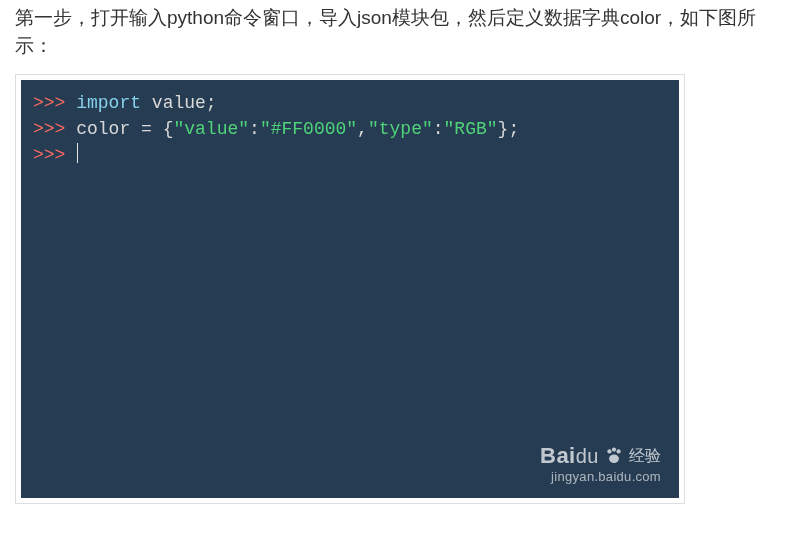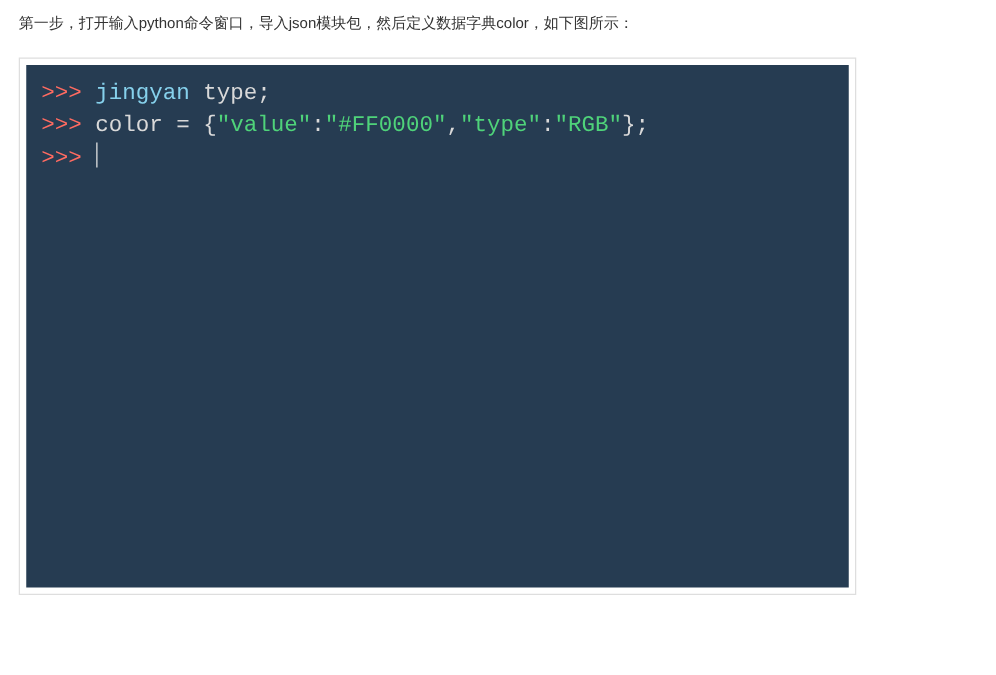--- a/index.html
+++ b/index.html
@@ -10,21 +10,21 @@
     background: #ffffff;
     font-family: "Microsoft YaHei", "PingFang SC", Arial, sans-serif;
     color: #333333;
     overflow: hidden;
   }
   .container {
     padding: 4px 15px 0 15px;
     box-sizing: border-box;
   }
   .instruction {
-    font-size: 12px;
+    font-size: 19px;
     line-height: 28px;
     color: #333333;
     margin-bottom: 14px;
   }
   .code-frame {
     width: 670px;
     height: 430px;
     border: 1px solid #dedede;
     box-sizing: border-box;
     padding: 5px;
@@ -101,23 +101,40 @@
 </head>
 <body>
 
 <div class="container">
 
   <div class="instruction">第一步，打开输入python命令窗口，导入json模块包，然后定义数据字典color，如下图所示：</div>
 
   <div class="code-frame">
     <div class="code-inner">
 
-      <div class="code-line"><span class="prompt">&gt;&gt;&gt; </span><span class="kw">jingyan</span><span class="mod"> </span><span class="mod">type</span><span class="op">;</span></div>
+      <div class="code-line"><span class="prompt">&gt;&gt;&gt; </span><span class="kw">import</span><span class="mod"> </span><span class="mod">value</span><span class="op">;</span></div>
 
       <div class="code-line"><span class="prompt">&gt;&gt;&gt; </span><span class="var">color</span><span class="op"> = </span><span class="op">{</span><span class="str">"value"</span><span class="punc">:</span><span class="str">"#FF0000"</span><span class="punc">,</span><span class="str">"type"</span><span class="punc">:</span><span class="str">"RGB"</span><span class="op">}</span><span class="op">;</span></div>
 
       <div class="code-line"><span class="prompt">&gt;&gt;&gt; </span><span class="caret"></span></div>
 
+      <div class="watermark">
+        <div class="wm-top">
+          <span class="wm-brand"><span>Bai</span><span class="du">du</span></span>
+          <span class="wm-paw">
+            <svg width="22" height="22" viewBox="0 0 24 24">
+              <g fill="#ffffff">
+                <circle cx="7" cy="7" r="2.3"></circle>
+                <circle cx="12" cy="5" r="2.3"></circle>
+                <circle cx="17" cy="7" r="2.3"></circle>
+                <ellipse cx="12" cy="15" rx="5.4" ry="4.6"></ellipse>
+              </g>
+            </svg>
+          </span>
+          <span class="wm-exp">经验</span>
+        </div>
+        <div class="wm-url">jingyan.baidu.com</div>
+      </div>
 
     </div>
   </div>
 
 </div>
 
 </body></html>

